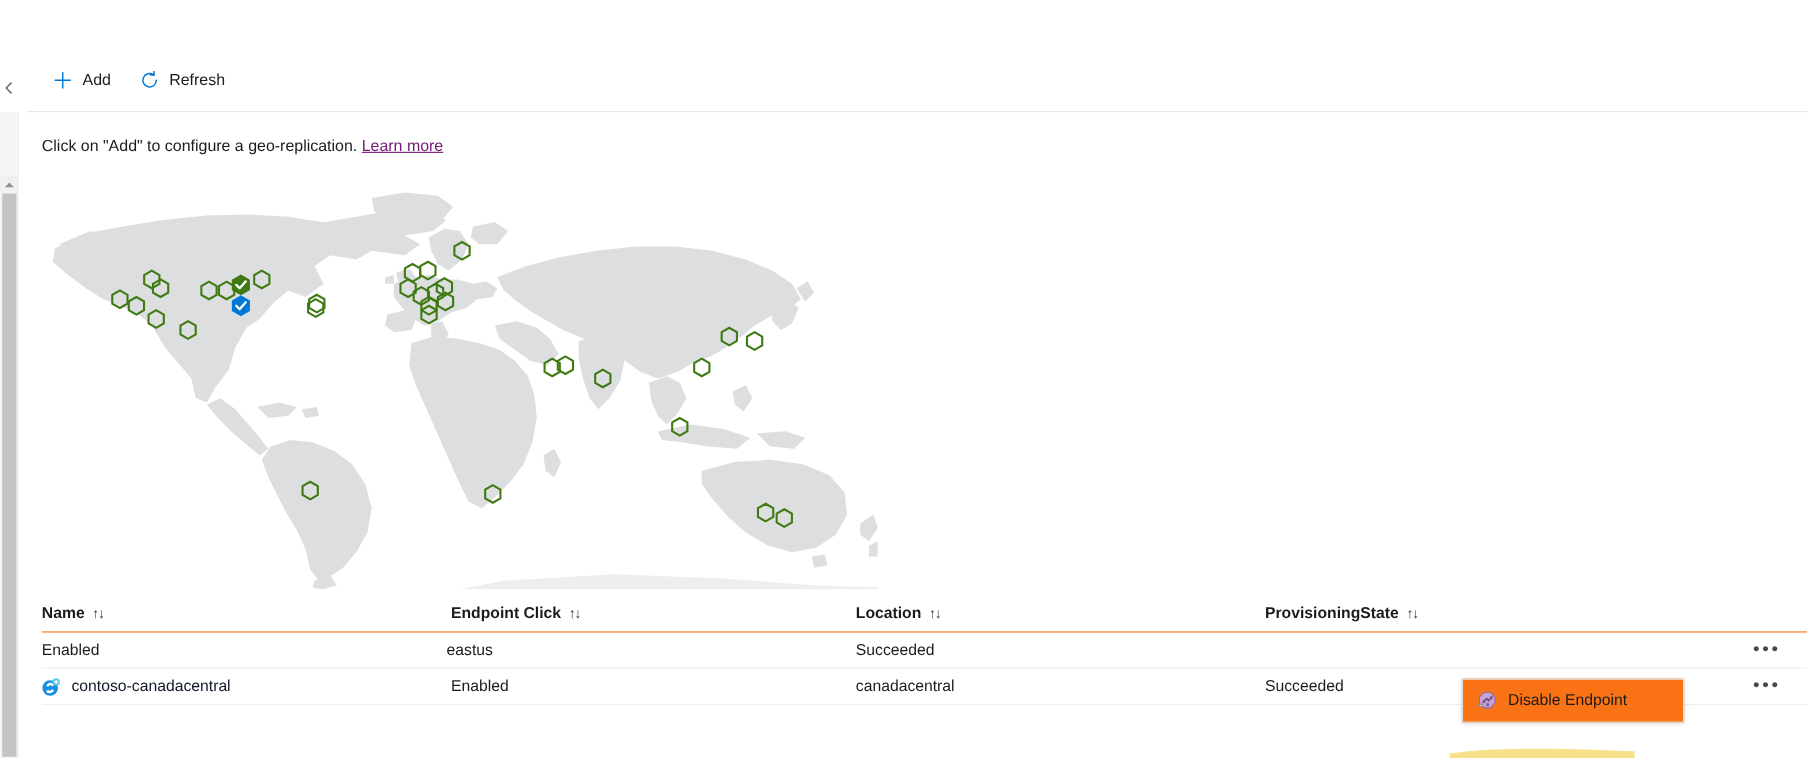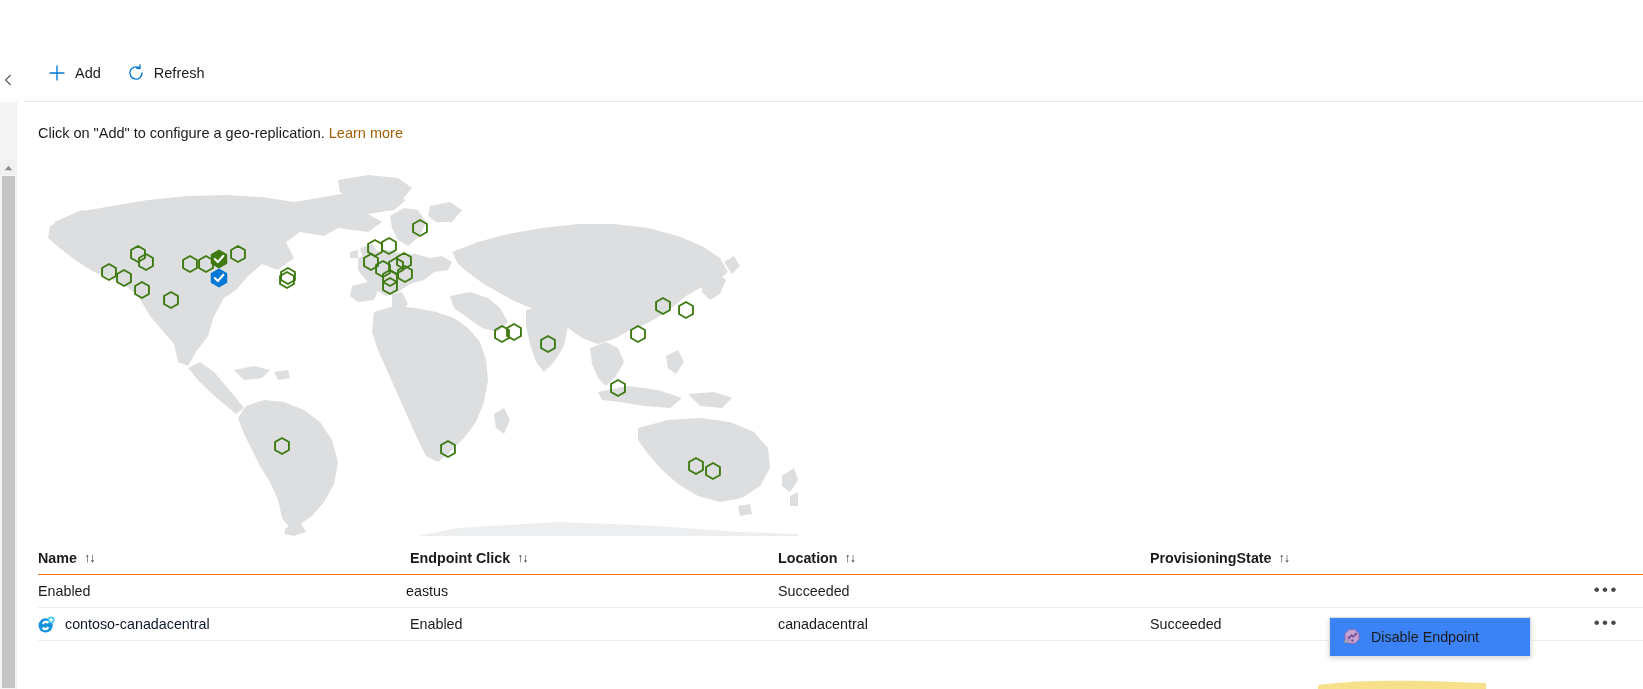--- a/index.html
+++ b/index.html
@@ -46,21 +46,21 @@
     color:#1b1b1b; font-size:14.5px; white-space:nowrap;
   }
   .cmd .glyph{ color:#0078d4; display:flex; align-items:center; justify-content:center; width:18px; height:18px; }
   .cmd .glyph svg{ display:block; }
 
   
   .infoline{
     position:absolute; left:38px; top:81px;
     font-size:14.5px; color:#1b1b1b; white-space:nowrap;
   }
-  .infoline a{ color:#a16207; cursor:pointer; }
+  .infoline a{ color:#701a75; text-decoration:underline; cursor:pointer; }
 
   
   .mapwrap{
     position:absolute; left:38px; top:122px; width:760px; height:370px;
   }
   .mapwrap svg{ display:block; width:100%; height:100%; }
 
   
   .table{ position:absolute; left:38px; top:498px; width:1605px; }
   .thead{
@@ -88,21 +88,21 @@
   .name-muted{ color:#8a8a8a; }
   .name-link{ color:#0f172a; cursor:pointer; }
   .ellipsis{
     color:#4a4a4a; font-size:17px; letter-spacing:2.5px; line-height:1;
     cursor:pointer; user-select:none; padding:2px 2px 6px 2px;
   }
 
   
   .ctxmenu{
     position:absolute; left:1329px; top:573px; width:202px; height:40px;
-    background:#3b82f6; border:1px solid #e1e1e1;
+    background:#f97316; border:1px solid #e1e1e1;
     box-shadow:0 1.6px 5px rgba(0,0,0,.16), 0 0.3px 0.9px rgba(0,0,0,.12);
     display:flex; align-items:center; padding-left:13px; gap:10px; z-index:40;
   }
   .ctxmenu .mi-icon{ width:18px; height:18px; flex:0 0 18px; }
   .ctxmenu .mi-icon svg{ display:block; }
   .ctxmenu .mi-label{ font-size:14.3px; color:#1b1b1b; white-space:nowrap; }
 
   
   .highlighter{
     position:absolute; left:1316px; top:636px; width:172px; height:17px;

